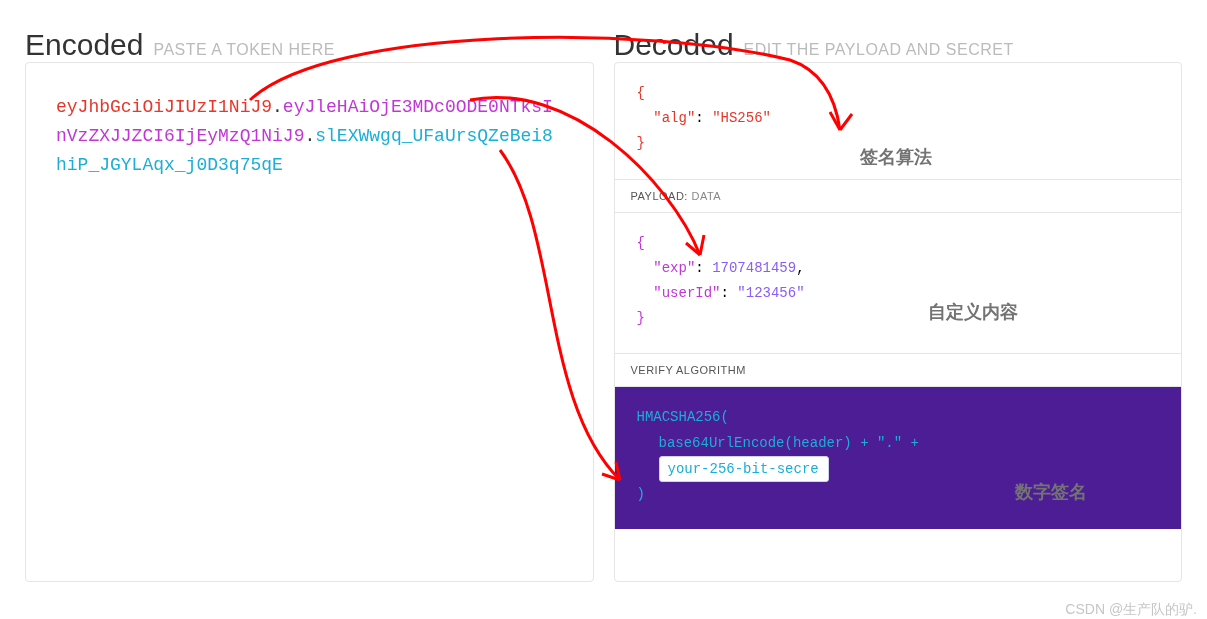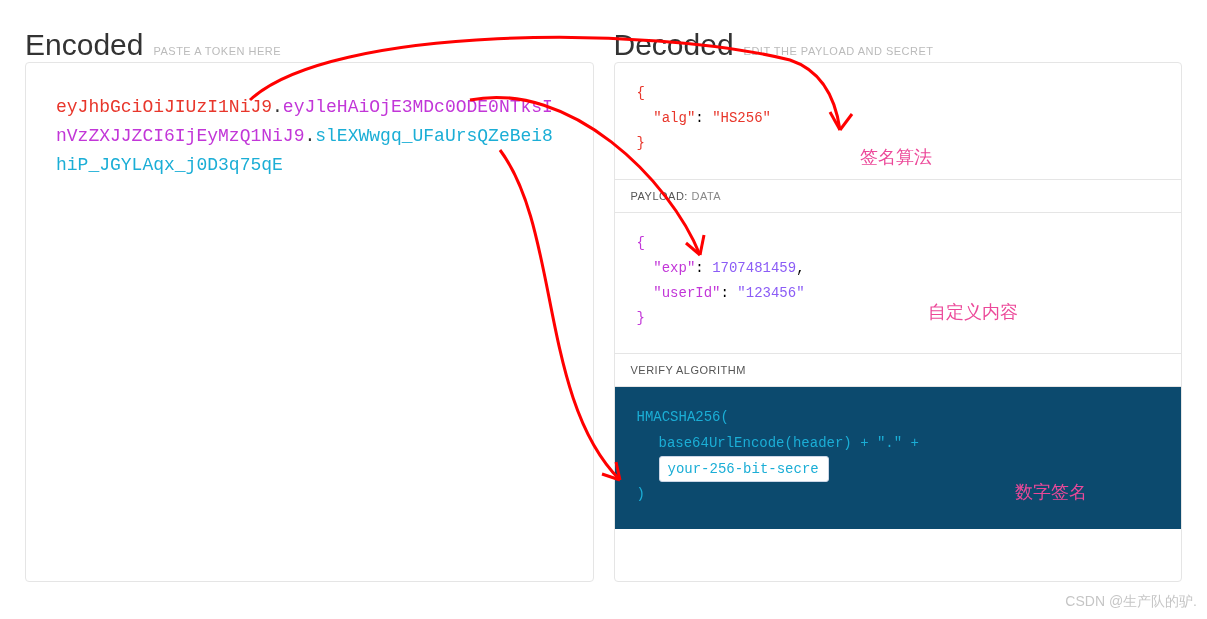--- a/index.html
+++ b/index.html
@@ -22,21 +22,21 @@
   align-items: baseline;
   gap: 10px;
   padding-top: 28px;
 }
 .panel-title h1 {
   font-size: 30px;
   font-weight: 400;
   color: #333;
 }
 .panel-title .sub {
-  font-size: 11px;
+  font-size: 16px;
   letter-spacing: 0.5px;
   color: #bbb;
   text-transform: uppercase;
 }
 .encoded-box {
   border: 1px solid #e5e5e5;
   border-radius: 4px;
   padding: 30px 30px 30px 30px;
   min-height: 520px;
   font-family: "Courier New", monospace;
@@ -68,21 +68,21 @@
 }
 .section-header .b { color: #555; }
 .section-body {
   padding: 18px 22px 22px 22px;
   font-family: "Courier New", monospace;
   font-size: 14px;
   line-height: 1.8;
 }
 .section-body .json-brace { color: #e8362b; }
 .section-body.payload .json-brace { color: #c236d8; }
-.section-body.sig { color: #1baed6; background: #0c4a6e; }
+.section-body.sig { color: #1baed6; background: #4c1d95; }
 .section-body.sig .indent { padding-left: 22px; display: block; }
 .key { color: #e8362b; }
 .val-str { color: #e8362b; }
 .payload .key { color: #c236d8; }
 .payload .val-str { color: #8b5cf6; }
 .secret-input {
   font-family: "Courier New", monospace;
   font-size: 14px;
   padding: 4px 8px;
   border: 1px solid #ccd6e6;
@@ -96,32 +96,33 @@
   gap: 6px;
   margin-left: 4px;
 }
 .checkbox-row input[type=checkbox] { width: 13px; height: 13px; }
 .checkbox-row label { font-weight: bold; color: #1baed6; }
 
 .annotation {
   position: absolute;
   font-family: "Microsoft YaHei", sans-serif;
   font-size: 18px;
-  color: #ec4899;
+  color: #737373;
   pointer-events: none;
+  font-weight: bold;
 }
 .svg-overlay {
   position: absolute;
   top: 0; left: 0;
   width: 1207px; height: 619px;
   pointer-events: none;
 }
 .watermark {
   position: absolute;
-  bottom: 8px;
+  bottom: 0;
   right: 10px;
   font-size: 14px;
   color: rgba(150,150,150,0.55);
 }
 </style>
 </head>
 <body>
 
 <div class="container">
   <div class="panel">

